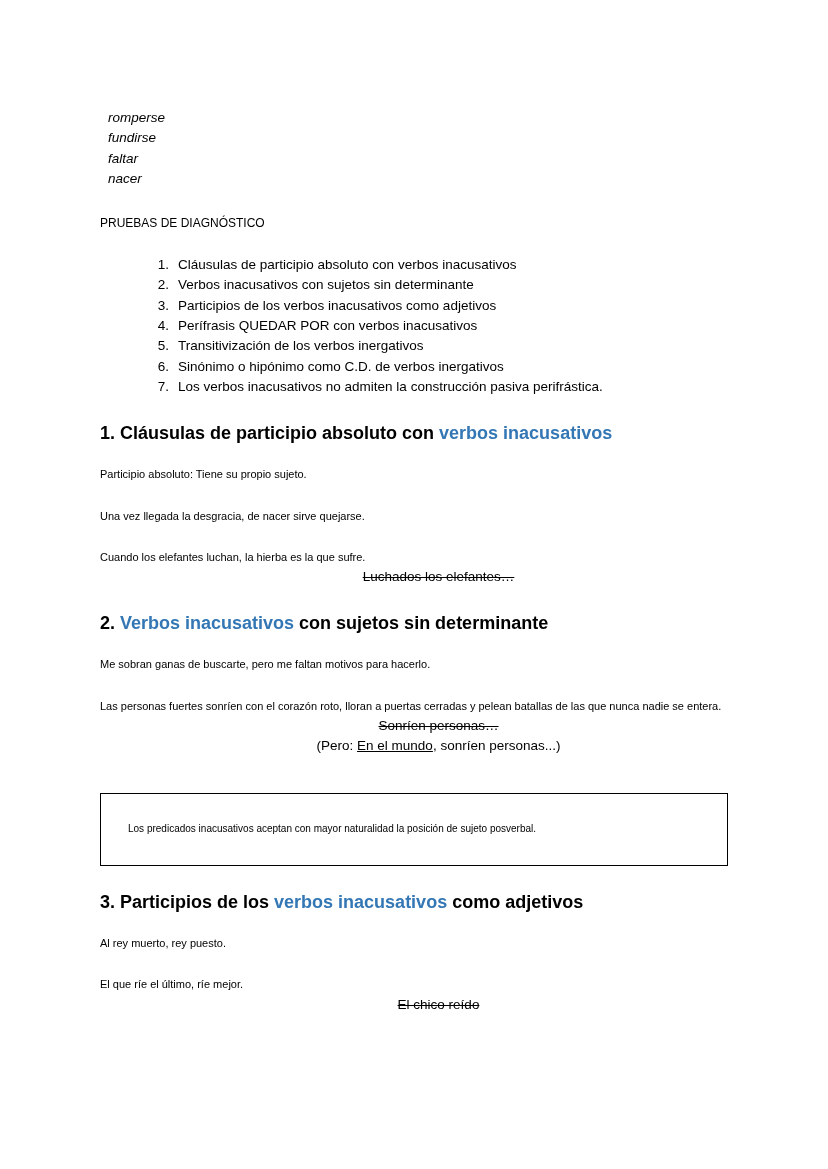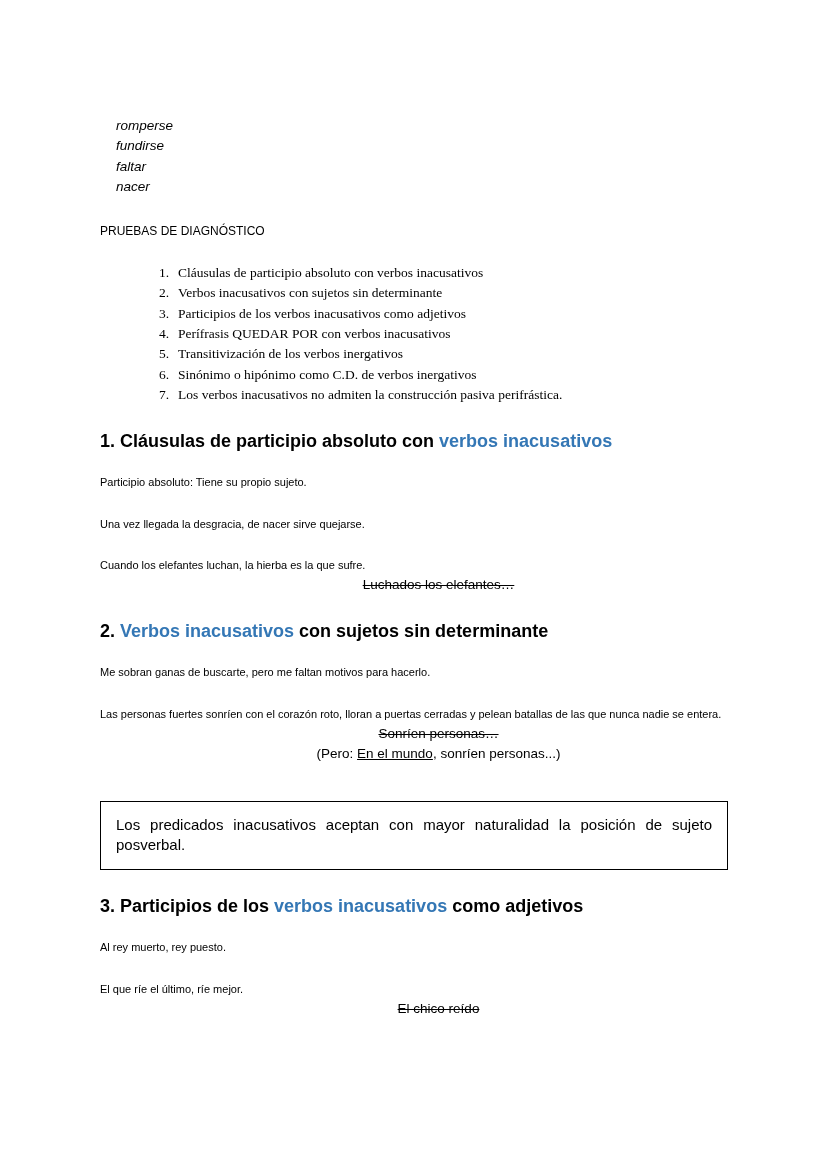--- a/index.html
+++ b/index.html
@@ -22,21 +22,21 @@
     box-sizing: border-box;
     padding: 100px 100px 0 100px;
     background: #ffffff;
   }
   .content {
     width: 628px;
   }
 
   
   .verb-list {
-    margin: 16px;
+    margin: 8px;
     padding: 0;
     list-style: none;
   }
   .verb-list li {
     font-style: italic;
     font-size: 13.5px;
     line-height: 20.3px;
     color: #000;
   }
 
@@ -46,21 +46,20 @@
     line-height: 20px;
     margin: 24px 0 4px 0;
   }
 
   
   .num-list {
     margin: 22px 0 8px 0;
     padding: 0 0 0 49px;
     list-style: none;
     counter-reset: nitem;
-    font-family: Liberation Serif, serif;
   }
   .num-list li {
     position: relative;
     font-size: 13.5px;
     line-height: 20.3px;
     counter-increment: nitem;
     padding-left: 29px;
   }
   .num-list li::before {
     content: counter(nitem) ".";
@@ -108,22 +107,22 @@
   }
 
   
   .callout {
     margin: 36px 0 0 0;
     border: 1px solid #000000;
     padding: 9px 11px 10px 11px;
     box-sizing: border-box;
   }
   .callout p {
-    margin: 4px;
-    font-size: 15px;
+    margin: 16px;
+    font-size: 10px;
     line-height: 20.3px;
     text-align: justify;
   }
 </style>
 </head>
 <body>
 
 <div class="page">
   <div class="content">
 

